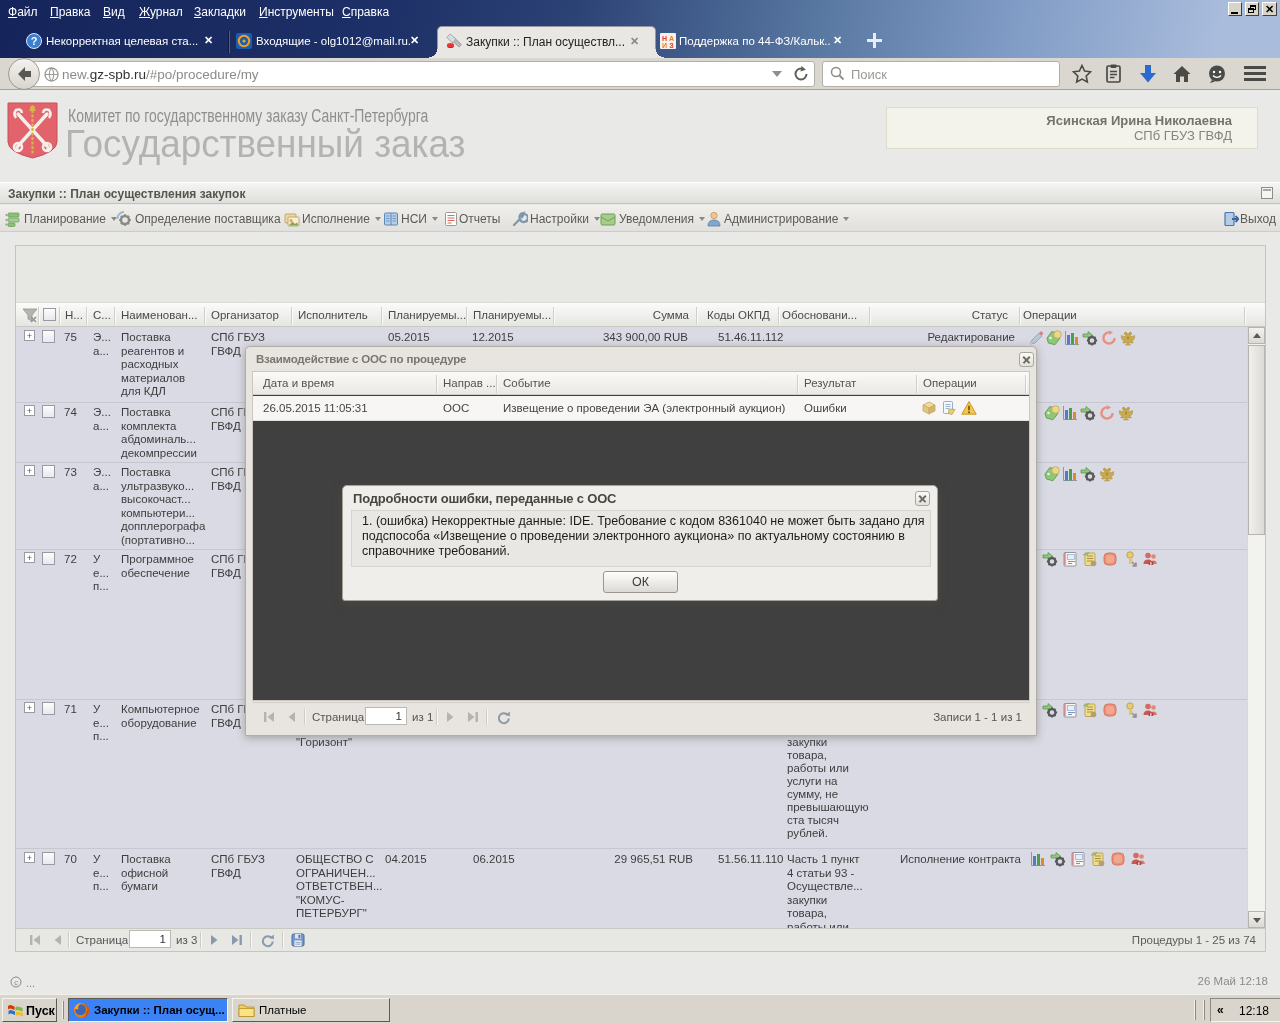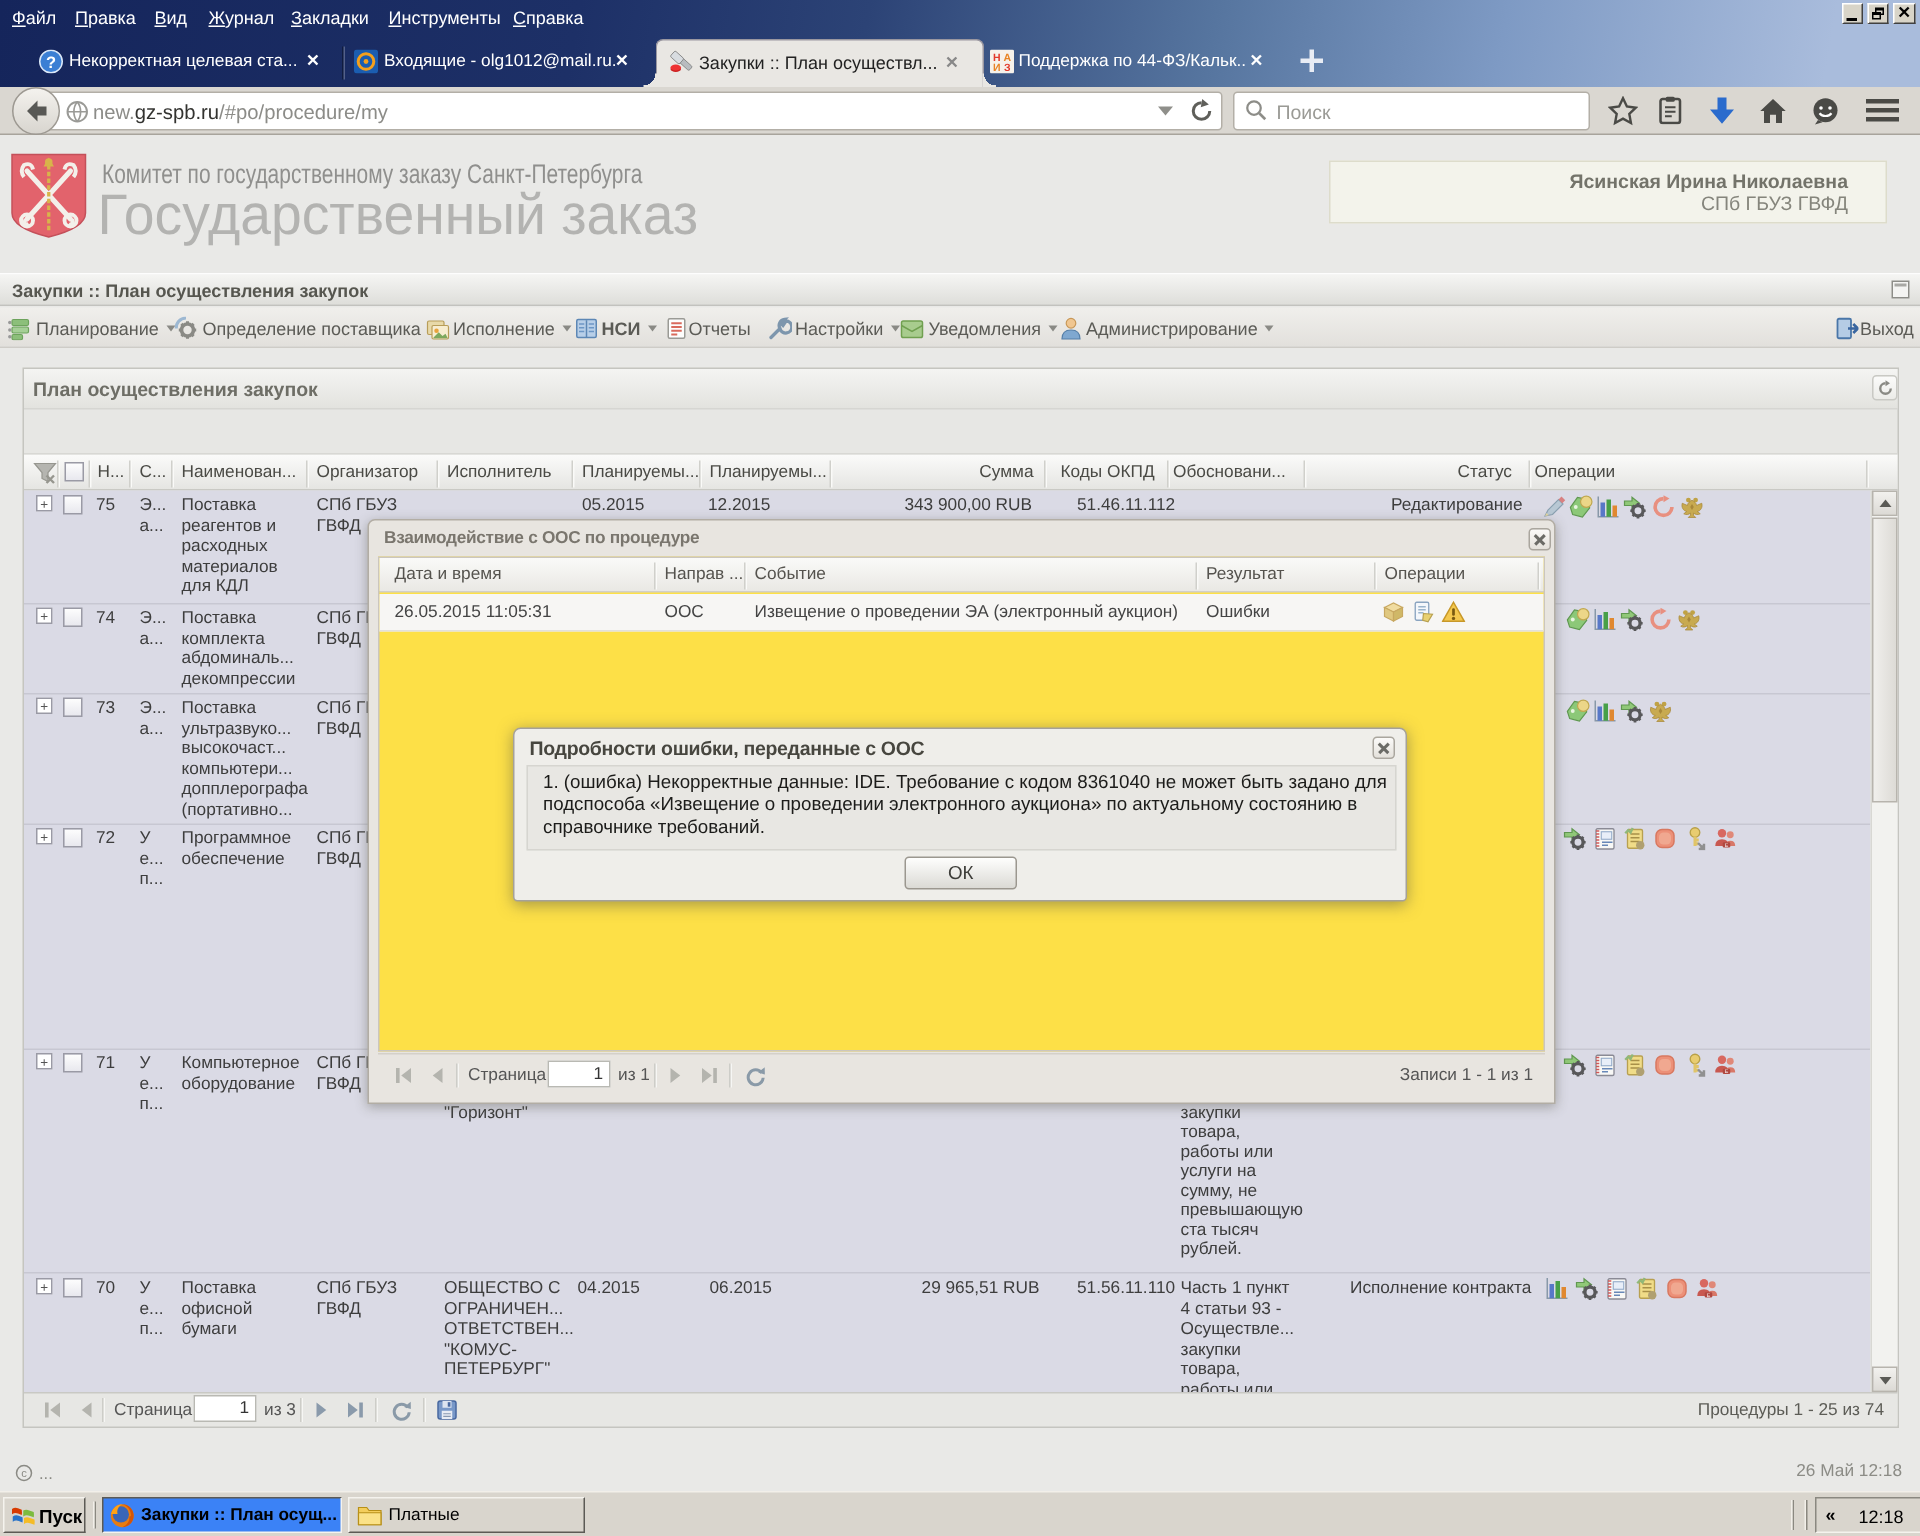--- a/index.html
+++ b/index.html
@@ -56,21 +56,21 @@
 .pgsep { position:absolute; width:1px; height:16px; background:#cdcdc8; box-shadow:1px 0 0 #f6f6f4; }
 
 
 #vscroll { position:absolute; left:1231px; top:81px; width:18px; height:601px; background:#f2f2ef; border-left:1px solid #d8d8d3; }
 .sbtn { position:absolute; left:0px; width:17px; height:17px; background:linear-gradient(#f2f1ee,#dcdad5); border:1px solid #b7b4ad; }
 .arrow-u { width:0;height:0;border-left:4px solid transparent;border-right:4px solid transparent;border-bottom:5px solid #5a5a55; position:absolute; left:4px; top:5px;}
 .arrow-d { width:0;height:0;border-left:4px solid transparent;border-right:4px solid transparent;border-top:5px solid #5a5a55; position:absolute; left:4px; top:6px;}
 
 
 #modal1 { position:absolute; left:245px; top:346px; width:792px; height:390px; background:#e8e5e0; border:1px solid #b2ada4; border-radius:5px 5px 0 0; box-shadow:0 2px 8px rgba(90,90,80,0.45); }
-#m1grid { position:absolute; left:6px; top:24px; width:778px; height:330px; background:#fde047; border:1px solid #cbc6be; }
+#m1grid { position:absolute; left:6px; top:24px; width:778px; height:330px; background:#404040; border:1px solid #cbc6be; }
 #m1hdr { position:absolute; left:0; top:0; width:776px; height:23px; background:linear-gradient(#fafaf8,#e9e8e4); border-bottom:1px solid #d2cfc9; }
 .m1lbl { position:absolute; top:5px; font-size:11.5px; color:#55534e; white-space:nowrap; }
 #m1pag { position:absolute; left:6px; top:355px; width:778px; height:28px; background:#e8e5e0; border-top:1px solid #d4d0c9; }
 #modal2 { position:absolute; left:342px; top:485px; width:596px; height:116px; background:#efeeea; border:1px solid #a5a199; border-radius:5px 5px 3px 3px; box-shadow:0 2px 10px rgba(80,80,70,0.5); }
 #m2body { position:absolute; left:8px; top:24px; width:580px; height:57px; background:#e8e7e3; border:1px solid #d6d5d0; }
 .xbtn { position:absolute; width:15px; height:15px; border:1px solid #aaa69e; border-radius:3px; background:linear-gradient(#fbfaf8,#e4e1db); }
 .xbtn:before, .xbtn:after { content:""; position:absolute; left:2px; top:6px; width:9px; height:1.6px; background:#6b6b66; }
 .xbtn:before { transform:rotate(45deg); }
 .xbtn:after { transform:rotate(-45deg); }
 
@@ -358,21 +358,21 @@
         <path d="M5 14 L8.5 10.5 L11 13 L13 11.5 L14.5 14.5 H5 Z" fill="#7da85e"></path>
       </svg>
   <div class="tbitem" style="left:302px;">Исполнение<span class="tbarrow"></span></div>
   <svg class="icon16" style="left:383px;top:6px;" viewBox="0 0 16 16">
         <rect x="1.5" y="2" width="13" height="12" rx="1" fill="#b8cfe8" stroke="#5d87b5" stroke-width="1"></rect>
         <path d="M8 2.5 V14" stroke="#5d87b5" stroke-width="1"></path>
         <g stroke="#6d97c5" stroke-width="1">
           <path d="M3 5 H6.5 M3 7.5 H6.5 M3 10 H6.5 M9.5 5 H13 M9.5 7.5 H13 M9.5 10 H13"></path>
         </g>
       </svg>
-  <div class="tbitem" style="left:401px;font-weight:bold;">НСИ<span class="tbarrow"></span></div>
+  <div class="tbitem" style="left:401px;">НСИ<span class="tbarrow"></span></div>
   <svg class="icon16" style="left:443px;top:6px;" viewBox="0 0 16 16">
         <rect x="2.5" y="1.5" width="11" height="13" rx="1" fill="#fdfdfc" stroke="#9a9a95" stroke-width="1"></rect>
         <g stroke="#d96a5c" stroke-width="1.2">
           <path d="M4.5 4.5 H11.5 M4.5 7 H11.5 M4.5 9.5 H11.5 M4.5 12 H8.5"></path>
         </g>
       </svg>
   <div class="tbitem" style="left:459px;">Отчеты</div>
   <svg class="icon16" style="left:512px;top:6px;" viewBox="0 0 16 16">
         <path d="M2 14 L8 8 M8 8 A4 4 0 1 0 12 3 L10 6 L8.5 4.5 L11 2 A4 4 0 0 0 8 8" fill="none" stroke="#7d96ad" stroke-width="2.2" stroke-linecap="round"></path>
       </svg>
@@ -388,29 +388,20 @@
       </svg>
   <div class="tbitem" style="left:724px;">Администрирование<span class="tbarrow"></span></div>
   <svg class="icon16" style="left:1223px;top:6px;" viewBox="0 0 16 16">
         <rect x="2" y="1.5" width="9" height="13" rx="1" fill="#b5cce5" stroke="#4a76a8" stroke-width="1.2"></rect>
         <path d="M9 8 H15 M12.5 5 L15.5 8 L12.5 11" fill="none" stroke="#3a66a0" stroke-width="1.8"></path>
       </svg>
   <div class="tbitem" style="left:1240px;">Выход</div>
 </div>
 
 <div id="panel">
-  <div id="panelhdr">
-    <div class="abs" style="left:6px;top:6px;font-size:13px;font-weight:bold;color:#6e6e66;">План осуществления закупок</div>
-    <div class="abs" style="left:1232px;top:4px;width:17px;height:17px;border:1px solid #c9c9c4;border-radius:3px;background:linear-gradient(#fbfbfa,#eCecE8);">
-      <svg class="abs" style="left:2px;top:2px;" width="12" height="12" viewBox="0 0 12 12">
-            <path d="M9.5 6 A3.5 3.5 0 1 1 6 2.5" fill="none" stroke="#8a8a84" stroke-width="1.6"></path>
-            <path d="M6 0.5 L9 2.5 L6 4.5 Z" fill="#8a8a84"></path>
-          </svg>
-    </div>
-  </div>
   <div id="gridhdr">
     <svg class="abs" style="left:6px;top:4px;" width="16" height="16" viewBox="0 0 16 16">
           <path d="M1 2 H15 L10 8 V14 L6 12 V8 Z" fill="#b5b5b0" stroke="#96968f" stroke-width="0.8"></path>
           <path d="M9 10 L14 15 M14 10 L9 15" stroke="#96968f" stroke-width="1.6"></path>
         </svg>
     <div class="cb" style="left:27px;top:5px;"></div>
     <div class="ghlbl" style="left:49px;">Н...</div>
     <div class="ghlbl" style="left:77px;">С...</div>
     <div class="ghlbl" style="left:105px;">Наименован...</div>
     <div class="ghlbl" style="left:195px;">Организатор</div>

